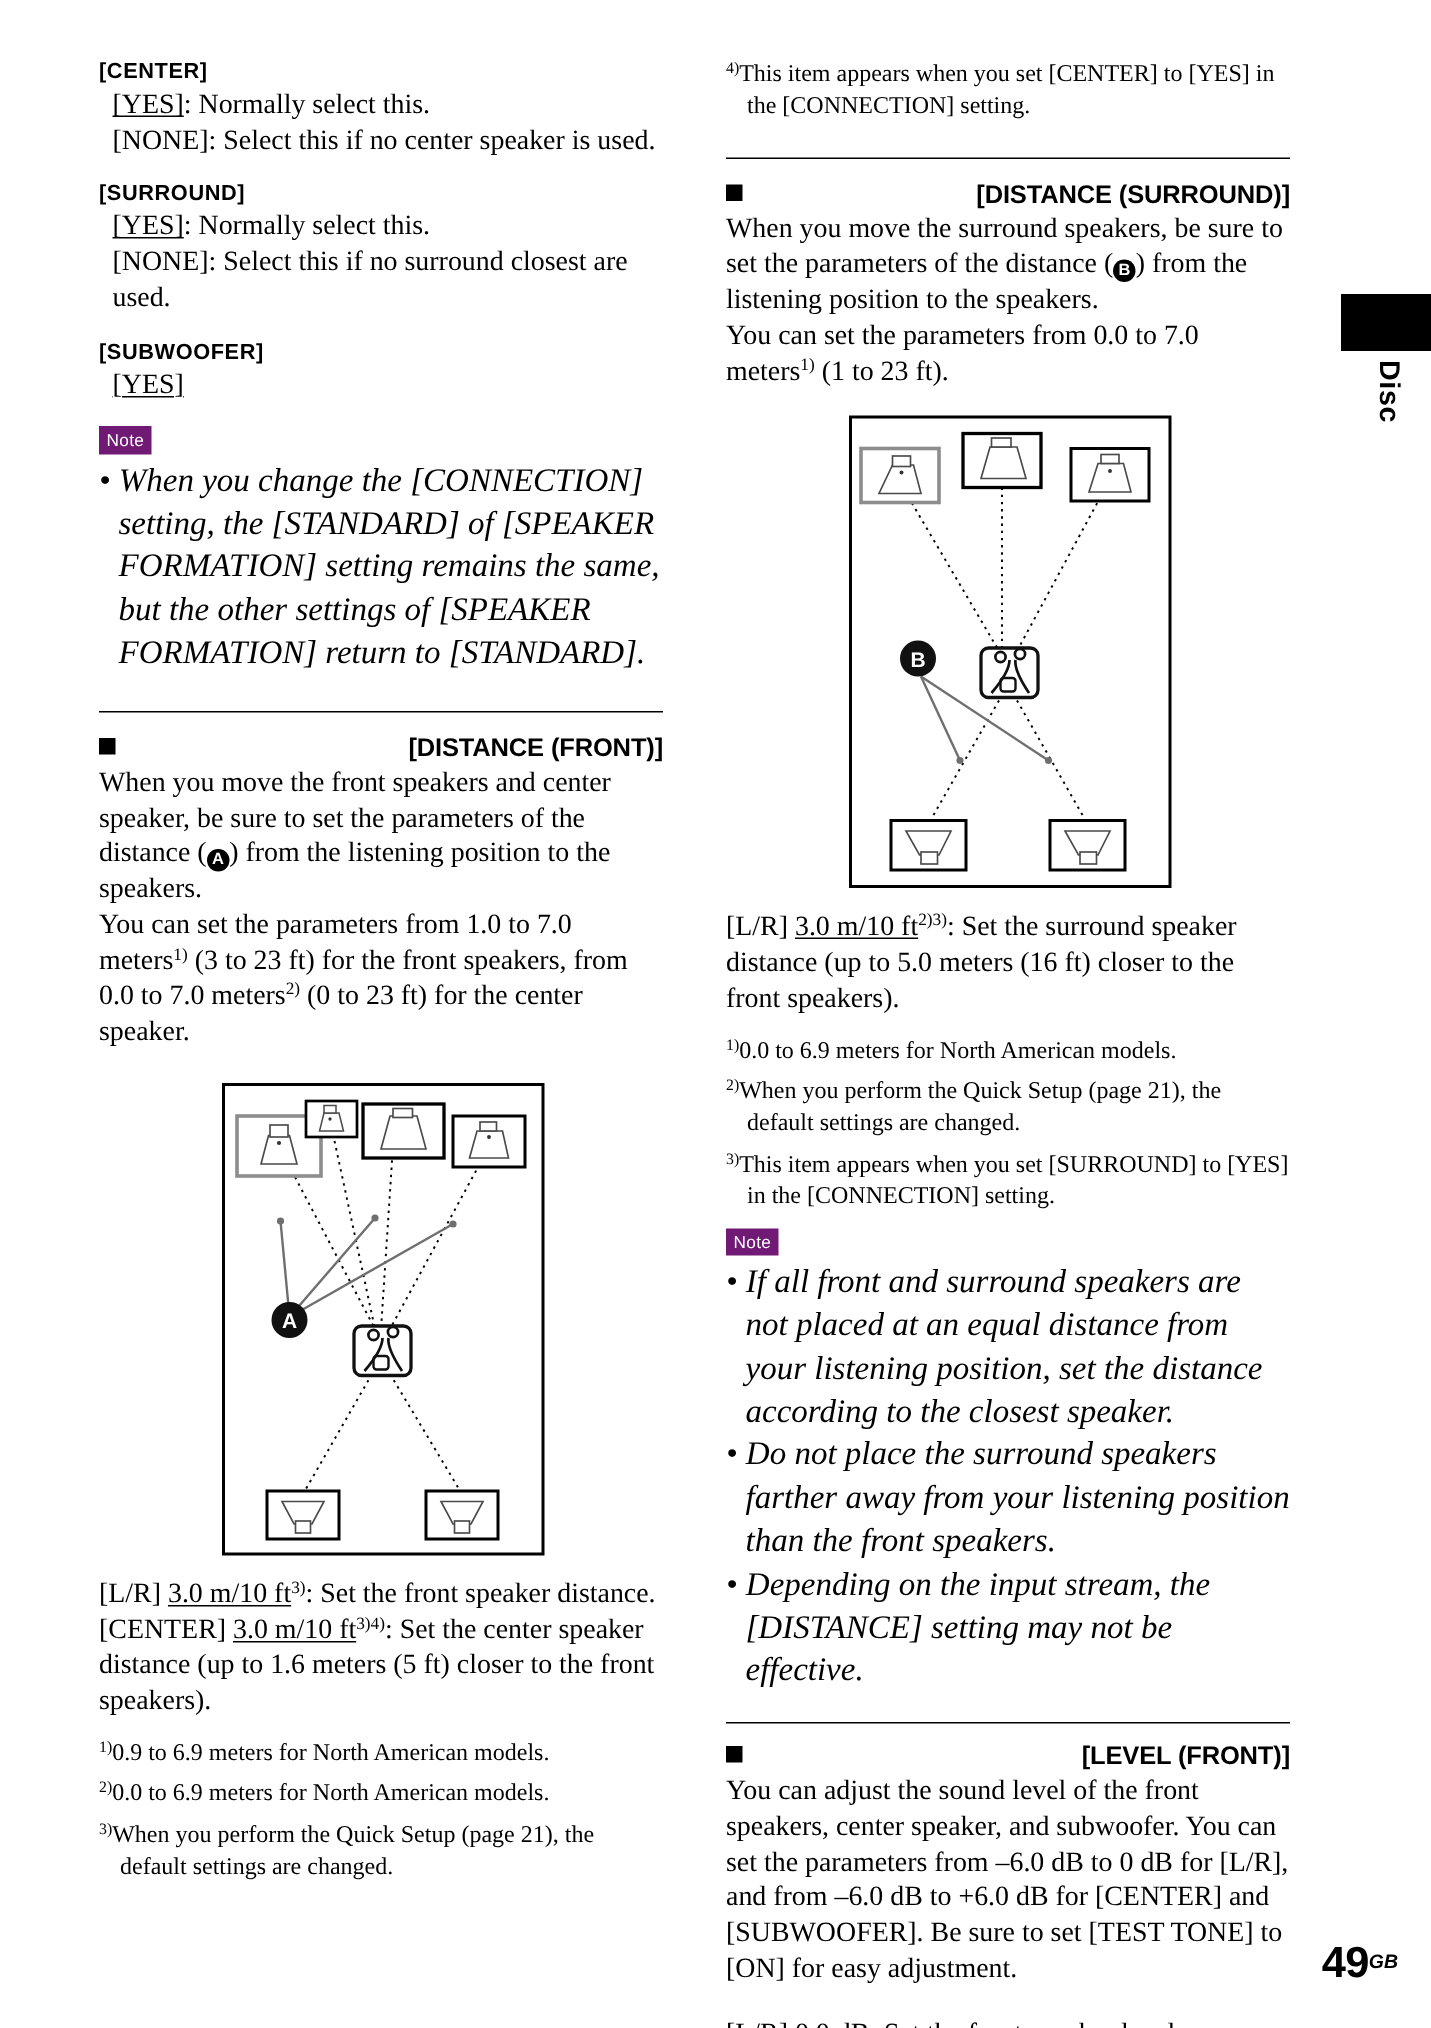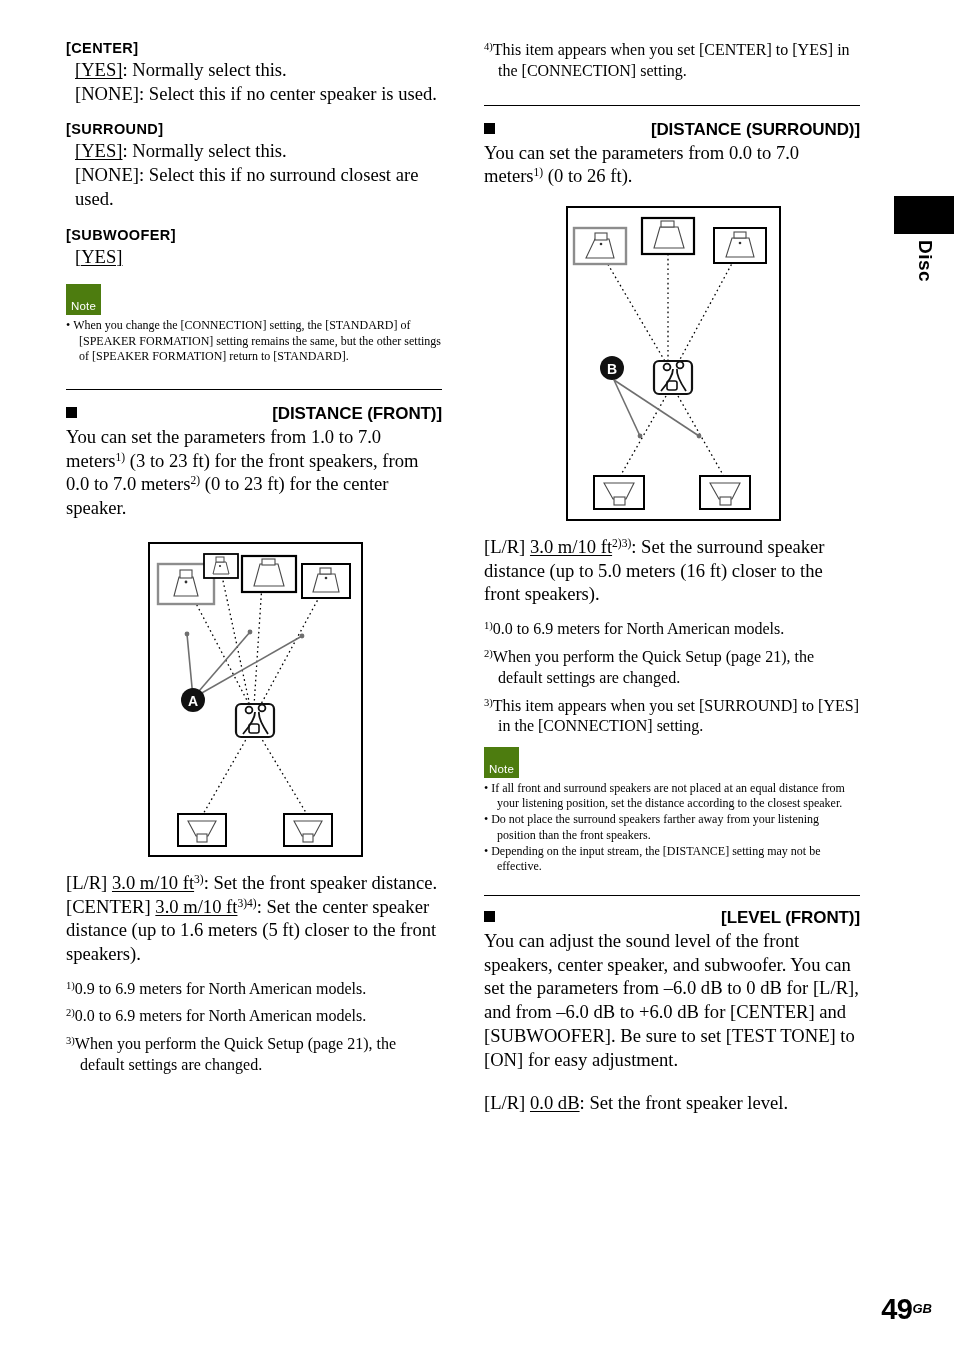--- a/index.html
+++ b/index.html
@@ -62,38 +62,39 @@
   }
 
   
   .ul{ text-decoration:underline; text-decoration-thickness:1px; text-underline-offset:2px;}
 
   sup{font-size:0.62em; line-height:0; vertical-align:0.55em;}
 
   
   .note-badge{
     display:inline-block;
-    background:#4d7c0f;color:#fff;
+    background:#701a75;color:#fff;
     font-family:"Liberation Sans", sans-serif;
     font-size:11.5px;
     font-weight:normal;
-    padding:16px 5px 2px 5px;
+    padding:4px 5px 2px 5px;
     line-height:1.1;
     letter-spacing:0.2px;
   }
   ul.notes{
     list-style:none;
     margin:3px 0 0 0;padding:0;
   }
   ul.notes li{
-    font-size:12px;
+    font-size:22px;
     line-height:1.31;
     padding-left:13px;
     text-indent:-13px;
     margin-bottom:0px;
+    font-style:italic;
   }
   ul.notes li::before{content:"\2022\00a0";}
 
   
   .fn{
     font-size:16px;
     line-height:1.3;
     margin:0 0 7px 0;
     padding-left:14px;
     text-indent:-14px;
@@ -193,20 +194,21 @@
 
     <div class="gap-l">
       <hr class="rule">
     </div>
 
     <div style="margin-top:14px;">
       <div class="sec-head">
         <span class="sq"></span>
         <span>[DISTANCE (FRONT)]</span>
       </div>
+      <p class="body"><span>When you move the front speakers and center speaker, be sure to set the parameters of the distance (</span><span class="circ">A</span><span>) from the listening position to the speakers.</span></p>
       <p class="body"><span>You can set the parameters from 1.0 to 7.0 meters</span><sup>1)</sup><span> (3 to 23 ft) for the front speakers, from 0.0 to 7.0 meters</span><sup>2)</sup><span> (0 to 23 ft) for the center speaker.</span></p>
 
       <div class="diagram" style="width:211px;height:311px;margin:22px auto 0 82px;">
         <svg width="206" height="306" viewBox="0 0 206 306">
 
           <g stroke="#000" stroke-width="1.3" stroke-dasharray="1.6 3.2" fill="none">
             <line x1="40" y1="48" x2="100" y2="162"></line>
             <line x1="72" y1="32" x2="100" y2="162"></line>
             <line x1="112" y1="40" x2="104" y2="162"></line>
             <line x1="172" y1="48" x2="110" y2="162"></line>
@@ -296,21 +298,22 @@
 
     <div style="margin-top:23px;">
       <hr class="rule">
     </div>
 
     <div style="margin-top:14px;">
       <div class="sec-head">
         <span class="sq"></span>
         <span>[DISTANCE (SURROUND)]</span>
       </div>
-      <p class="body"><span>You can set the parameters from 0.0 to 7.0 meters</span><sup>1)</sup><span> (0 to 26 ft).</span></p>
+      <p class="body"><span>When you move the surround speakers, be sure to set the parameters of the distance (</span><span class="circ">B</span><span>) from the listening position to the speakers.</span></p>
+      <p class="body"><span>You can set the parameters from 0.0 to 7.0 meters</span><sup>1)</sup><span> (1 to 23 ft).</span></p>
 
       <div class="diagram" style="width:211px;height:311px;margin:18px auto 0 82px;">
         <svg width="206" height="306" viewBox="0 0 206 306">
           <g stroke="#000" stroke-width="1.3" stroke-dasharray="1.6 3.2" fill="none">
             <line x1="35" y1="48" x2="98" y2="155"></line>
             <line x1="100" y1="46" x2="100" y2="155"></line>
             <line x1="168" y1="48" x2="110" y2="155"></line>
             <line x1="98" y1="188" x2="50" y2="272"></line>
             <line x1="110" y1="188" x2="158" y2="272"></line>
           </g>

